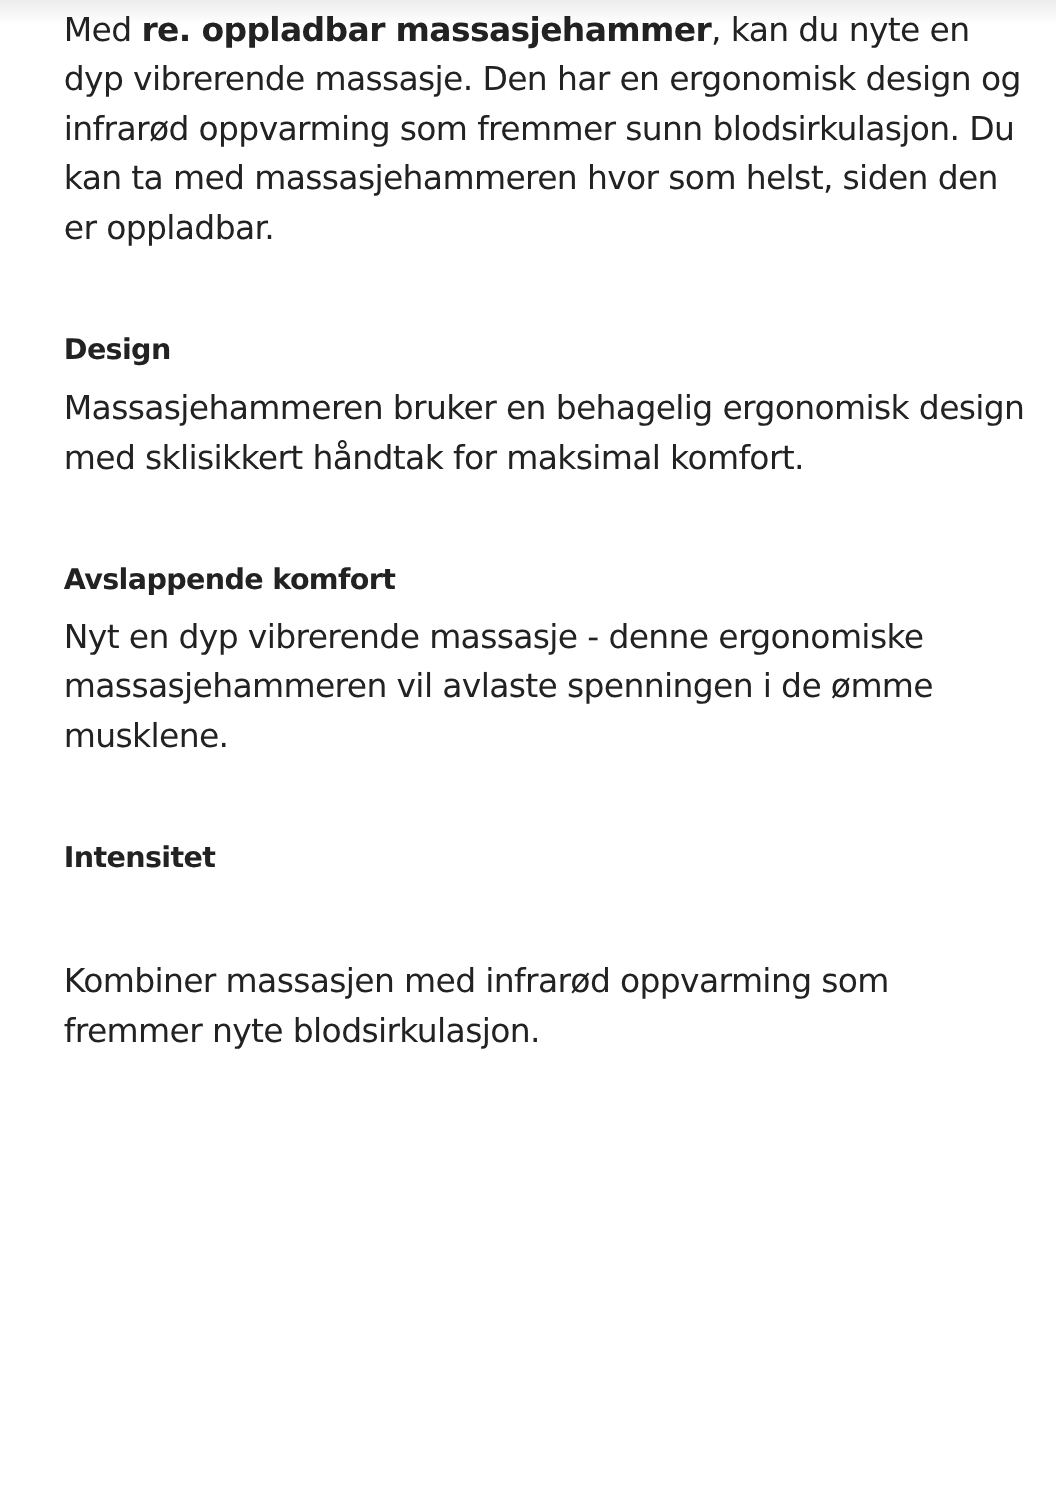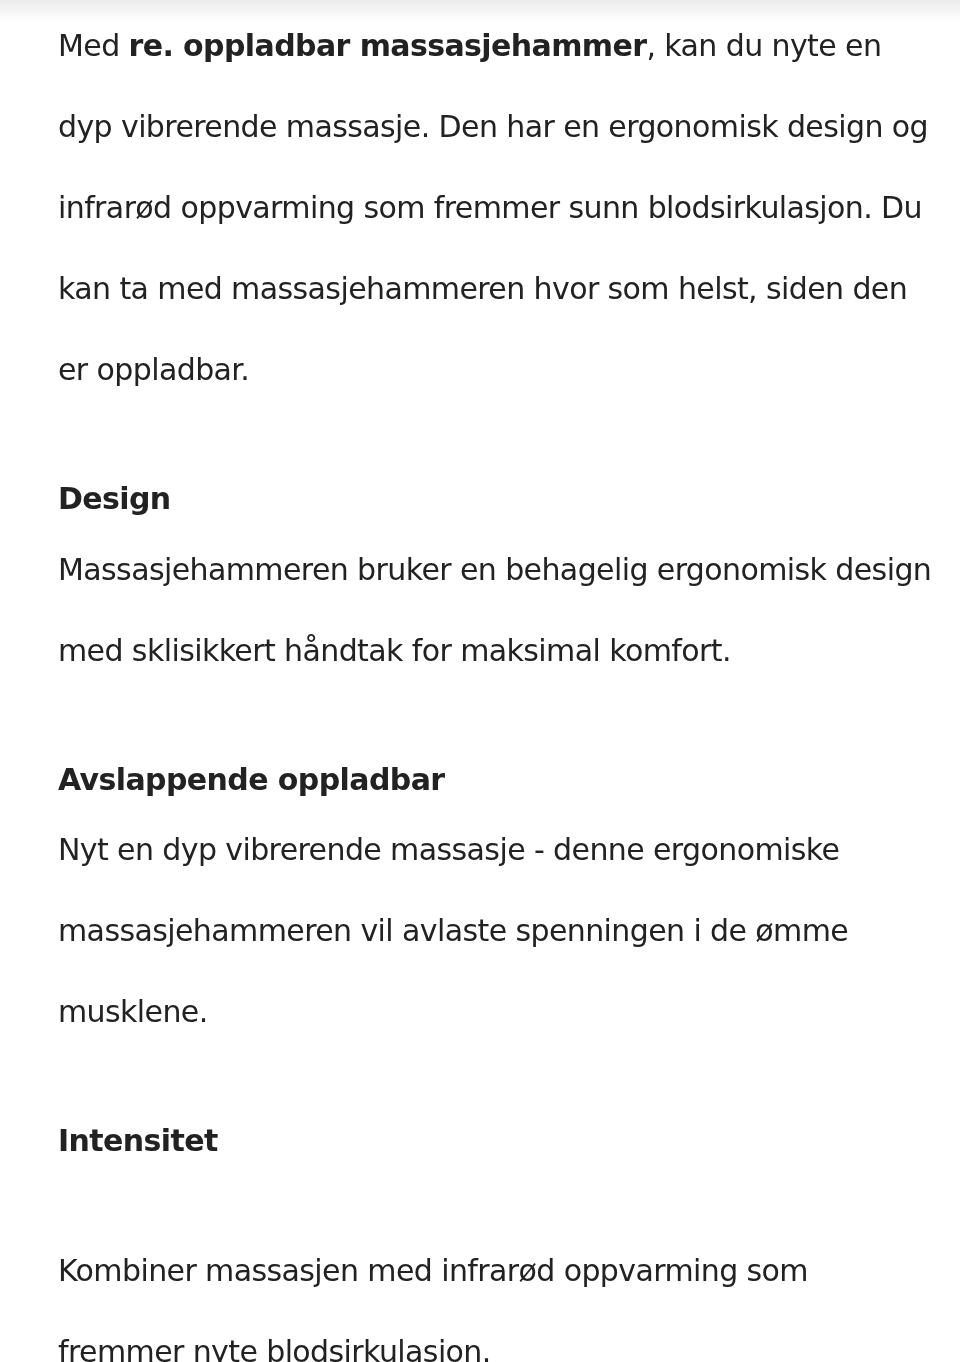--- a/index.html
+++ b/index.html
@@ -23,53 +23,53 @@
   }
   .content {
     position: absolute;
     left: 58px;
     top: 5px;
     width: 880px;
   }
   .para {
     margin: 0;
     font-size: 30px;
-    line-height: 81px;
+    line-height: 45px;
     letter-spacing: -0.6px;
     word-spacing: 0px;
   }
   .para b {
     font-weight: bold;
   }
   .section {
     margin-top: 59px;
   }
   .section-title {
     margin: 0;
-    font-size: 30px;
+    font-size: 26px;
     font-weight: bold;
     line-height: 59.7px;
     letter-spacing: -0.6px;
   }
 </style>
 </head>
 <body>
 
 <div class="top-fade"></div>
 
 <div class="content">
   <p class="para"><span>Med </span><b>re. oppladbar massasjehammer</b><span>, kan du nyte en dyp vibrerende massasje. Den har en ergonomisk design og infrarød oppvarming som fremmer sunn blodsirkulasjon. Du kan ta med massasjehammeren hvor som helst, siden den er oppladbar.</span></p>
 
   <div class="section">
     <h3 class="section-title">Design</h3>
     <p class="para">Massasjehammeren bruker en behagelig ergonomisk design med sklisikkert håndtak for maksimal komfort.</p>
   </div>
 
   <div class="section">
-    <h3 class="section-title">Avslappende oppladbar</h3>
+    <h3 class="section-title">Avslappende komfort</h3>
     <p class="para">Nyt en dyp vibrerende massasje - denne ergonomiske massasjehammeren vil avlaste spenningen i de ømme musklene.</p>
   </div>
 
   <div class="section">
     <h3 class="section-title">Intensitet</h3>
   </div>
 
   <div class="section">
     <p class="para">Kombiner massasjen med infrarød oppvarming som fremmer nyte blodsirkulasjon.</p>
   </div>

